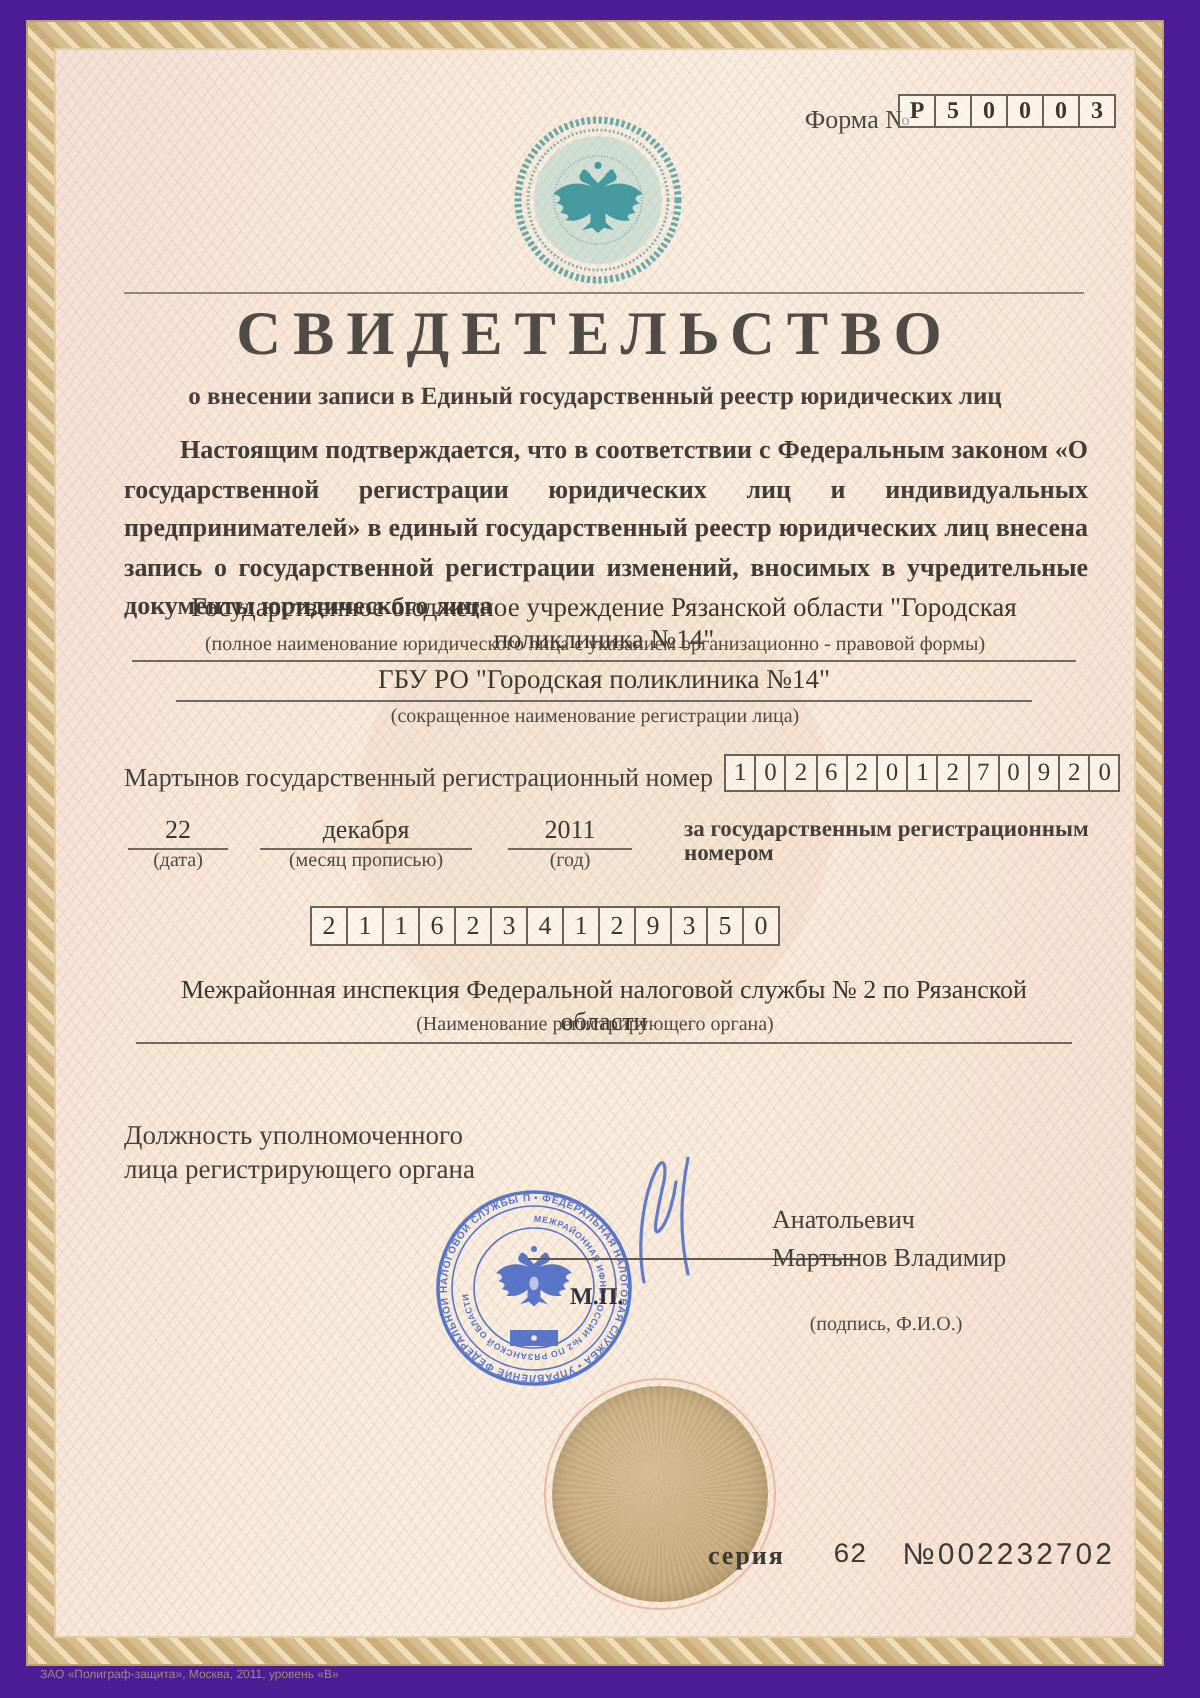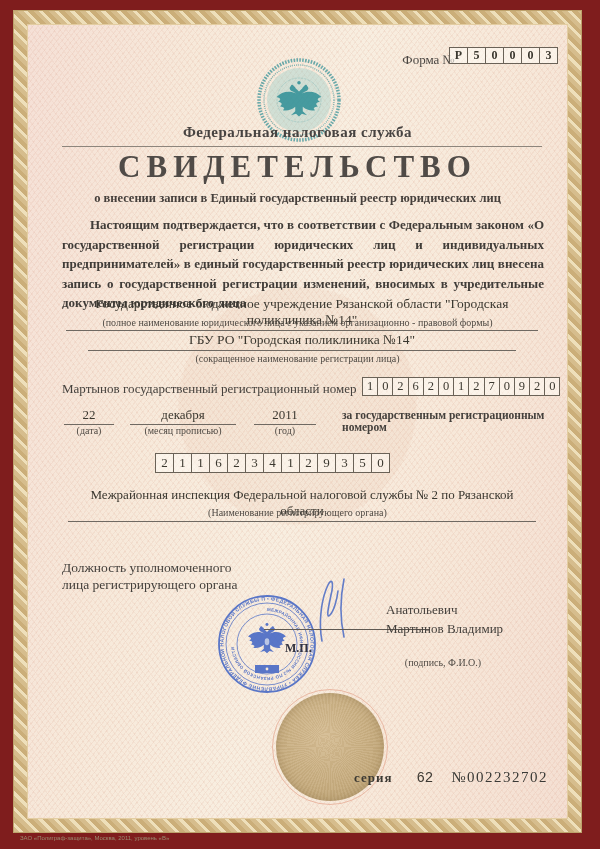--- a/index.html
+++ b/index.html
@@ -1,19 +1,19 @@
 <!DOCTYPE html>
 <html style="--stamp_blue: #3e62c4; --seal_gold: #c5aa7c; --emblem_teal: #2e8f96; --border_tan: #d6bd8d;"><head>
 <meta charset="utf-8">
 <style>
   html,body { margin:0; padding:0; background:#cfccc4; }
   * { box-sizing:border-box; }
   .page {
     position:relative; width:600px; height:849px; margin:0 auto;
-    background:#7f1d1d;
+    background:#4c1d95;
     font-family:"Liberation Serif","DejaVu Serif",serif;
     color:#44403c; overflow:hidden;
   }
   
   .cert {
     position:absolute; left:13px; top:10px; width:569px; height:823px;
     background:repeating-linear-gradient(45deg,
       var(--border_tan,#d6bd8d) 0 4px, #eedfba 4px 7px, #cbae79 7px 11px);
     border:1px solid #bda26c;
     padding:13px;
@@ -113,21 +113,21 @@
       repeating-conic-gradient(rgba(255,255,255,0.07) 0 2deg, rgba(0,0,0,0.02) 2deg 4deg),
       radial-gradient(circle at 45% 40%, #d5bc92, var(--seal_gold,#c5aa7c) 60%, #b89d6d);
     box-shadow:inset 0 0 10px rgba(120,95,55,0.35);
   }
 
   
   .series-row { top:744px; left:326px; display:flex; align-items:center; }
   .series-label { font-size:13px; font-weight:bold; letter-spacing:1px; color:#3c3933; }
   .series-region { font-size:14px; margin-left:24px; color:#3c3933;font-family:Liberation Mono, monospace; }
   .series-number { font-size:15px; margin-left:18px; letter-spacing:1.5px; color:#3a3a36;
-                   font-family:Liberation Serif, serif; }
+                   font-family:Liberation Sans, sans-serif; }
 
   .microtext { position:absolute; left:20px; top:835px; font-size:6px;
                color:#9a8c72; font-family:"Liberation Sans",sans-serif; }
 </style>
 </head>
 <body>
 
 <div class="page">
   <div class="cert">
     <div class="inner">
@@ -148,21 +148,20 @@
         <circle cx="43" cy="43" r="32" fill="rgba(150,205,200,0.40)"></circle>
         <circle cx="43" cy="43" r="22" class="teal-stroke" stroke-width="0.8" stroke-dasharray="0.6,0.9" opacity="0.5"></circle>
         <g transform="translate(43,44) scale(1.35)" class="teal-fill" opacity="0.85">
           <path d="M0,-7 L-2.5,-9.5 C-3,-11.5 -5.5,-12 -6.5,-10.5 C-7.5,-9 -6.5,-7.5 -4.5,-7 L-2,-5.5 C-7,-8 -13,-7 -16.5,-3 C-13.5,-2.2 -13,-1 -15.5,0.5 C-12.5,1.2 -12,2.2 -14,4 C-11,4.6 -10,5 -12,6.8 C-8.5,7.4 -5.5,6.5 -2.8,4.2 L-2.8,7.5 L-6,10.5 L-2.2,9.5 L0,11.5 L2.2,9.5 L6,10.5 L2.8,7.5 L2.8,4.2 C5.5,6.5 8.5,7.4 12,6.8 C10,5 11,4.6 14,4 C12,2.2 12.5,1.2 15.5,0.5 C13,-1 13.5,-2.2 16.5,-3 C13,-7 7,-8 2,-5.5 L4.5,-7 C6.5,-7.5 7.5,-9 6.5,-10.5 C5.5,-12 3,-11.5 2.5,-9.5 Z"></path>
           <circle cx="-5" cy="-11" r="1"></circle>
             <circle cx="5" cy="-11" r="1"></circle>
             <circle cx="0" cy="-13.5" r="1.3"></circle>
         </g>
       </svg>
 
-      <div class="abs center agency">Федеральная налоговая служба</div>
       <div class="abs divider"></div>
       <div class="abs center title">СВИДЕТЕЛЬСТВО</div>
       <div class="abs center subtitle">о внесении записи в Единый государственный реестр юридических лиц</div>
 
       <div class="abs paragraph">Настоящим подтверждается, что в соответствии с Федеральным законом «О государственной регистрации юридических лиц и индивидуальных предпринимателей» в единый государственный реестр юридических лиц внесена запись о государственной регистрации изменений, вносимых в учредительные документы юридического лица</div>
 
       <div class="abs ufield full-name">Государственное бюджетное учреждение Рязанской области "Городская поликлиника №14"</div>
       <div class="abs center caption full-name-cap">(полное наименование юридического лица с указанием организационно - правовой формы)</div>
       <div class="abs ufield short-name">ГБУ РО "Городская поликлиника  №14"</div>
       <div class="abs center caption short-name-cap">(сокращенное наименование регистрации лица)</div>

